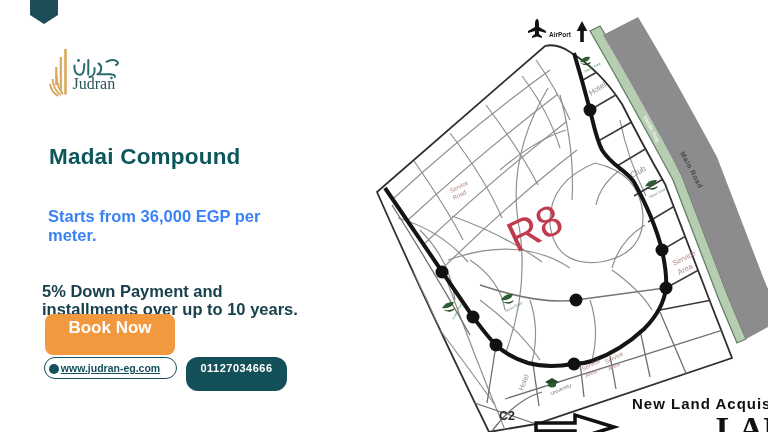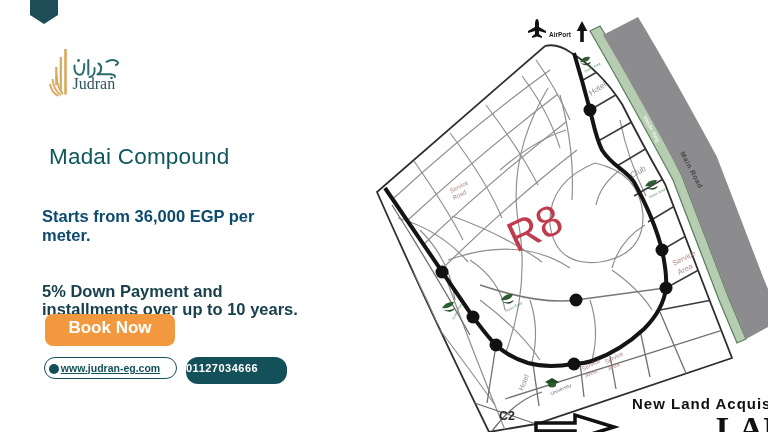--- a/index.html
+++ b/index.html
@@ -33,33 +33,33 @@
     <path d="M53.8,30.2 L66.5,30.2"></path>
     <path d="M62.5,17.8 Q68,14.5 73,17.3 Q75.5,19.3 72,21"></path>
     <path d="M66.5,30.2 Q71.5,30.8 70.8,33"></path>
   </g>
   <circle cx="34.5" cy="16.5" r="1.4" fill="#2a6b6e"></circle>
   <circle cx="67.5" cy="34" r="1.3" fill="#2a6b6e"></circle>
 
   <text x="28.5" y="45.4" font-family="Liberation Serif, serif" font-size="16" fill="#2a545c">Judran</text>
 </svg>
 
-<div class="abs" style="left:49px;top:144px;font-size:22.5px;font-weight:normal;color:#0d565c;letter-spacing:0.2px;">Madai Compound</div>
-
-<div class="abs" style="left:42px;top:207px;width:300px;font-size:16.5px;font-weight:bold;color:#0c4a6e;line-height:18.5px;">Starts from 36,000 EGP per<br>meter.</div>
+<div class="abs" style="left:49px;top:144px;font-size:22.5px;font-weight:bold;color:#0d565c;letter-spacing:0.2px;">Madai Compound</div>
+
+<div class="abs" style="left:48px;top:207px;width:300px;font-size:16.5px;font-weight:bold;color:#3b82f6;line-height:18.5px;">Starts from 36,000 EGP per<br>meter.</div>
 
 <div class="abs" style="left:42px;top:259px;width:320px;font-size:16.5px;font-weight:bold;color:#18404d;line-height:17.5px;margin-top:24px;">5% Down Payment and<br>installments over up to 10 years.</div>
 
-<div class="abs" style="left:45px;top:314px;width:130px;height:32px;background:#f2993f;border-radius:8px;text-align:center;line-height:28px;font-size:17px;font-weight:bold;color:#ffffff;">Book Now</div>
+<div class="abs" style="left:45px;top:314px;width:130px;height:41px;background:#f2993f;border-radius:8px;text-align:center;line-height:28px;font-size:17px;font-weight:bold;color:#ffffff;">Book Now</div>
 
 <div class="abs" style="left:44px;top:357px;width:131px;height:20px;border:1.5px solid #14505a;border-radius:12px;text-align:center;line-height:20px;font-size:10.5px;font-weight:bold;color:#14505a;text-decoration:underline;">www.judran-eg.com</div>
 
 <div class="abs" style="left:49px;top:364px;width:10px;height:10px;border-radius:50%;background:#14505a;"></div>
 
-<div class="abs" style="left:186px;top:357px;width:101px;height:27px;background:#14505a;border-radius:12px;text-align:left;line-height:23px;font-size:11px;font-weight:bold;color:#ffffff;letter-spacing:0.5px;">01127034666</div>
+<div class="abs" style="left:186px;top:357px;width:101px;height:34px;background:#14505a;border-radius:12px;text-align:center;line-height:23px;font-size:11px;font-weight:bold;color:#ffffff;letter-spacing:0.5px;">01127034666</div>
 
 <svg class="abs" style="left:0;top:0" width="768" height="432" viewBox="0 0 768 432">
   <defs>
     <clipPath id="plan">
       <path d="M545,46 Q557,43 570,52 Q600,70 622,104 Q640,140 665,184 L711,304 L732,358 L536,424 L489,432 Q420,290 377,192 Z"></path>
     </clipPath>
   </defs>
 
   <path d="M590,31 Q626,93 673,180 L719,300 L737,343 L746,339 L728,296 L682,176 Q637,85 600,26 Z" fill="#b7cdb2" stroke="#5c8160" stroke-width="1.3"></path>
 

